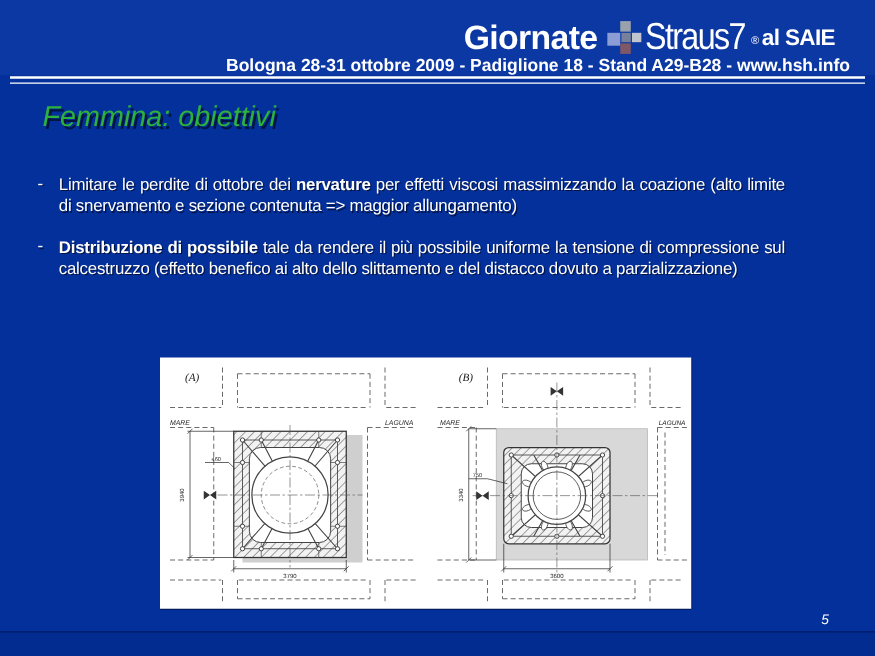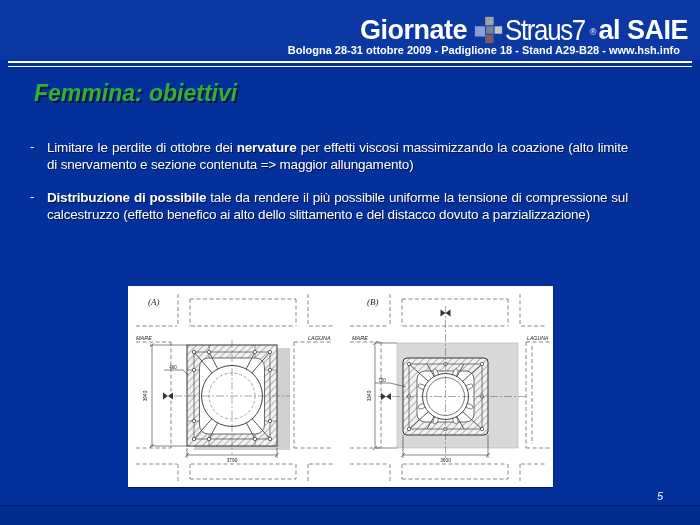--- a/index.html
+++ b/index.html
@@ -1,31 +1,31 @@
 <!DOCTYPE html>
 <html><head>
 <meta charset="utf-8">
 <style>
   html,body{margin:0;padding:0;}
   body{width:700px;height:525px;overflow:hidden;position:relative;
        font-family:"Liberation Sans",sans-serif;background:#04309c;}
   .slide{position:absolute;inset:0;background:linear-gradient(#0c38a4 0 60px,#04309c 60px);}
 
   
-  .logo-row{position:absolute;top:13px;right:12px;display:flex;align-items:center;color:#fff;white-space:nowrap;justify-content:flex-end;}
+  .logo-row{position:absolute;top:13px;right:32px;display:flex;align-items:center;color:#fff;white-space:nowrap;justify-content:flex-end;}
   .giornate{font-size:27px;font-weight:bold;letter-spacing:-0.5px;}
   .logo-icon{width:30px;height:30px;margin:0 2px 0 6px;}
   .straus{font-size:30px;font-weight:400;letter-spacing:-1.5px;display:inline-block;transform:scaleX(.86);transform-origin:left center;}
   .reg{font-size:9px;vertical-align:top;position:relative;top:2px;margin-left:-8px;}
-  .alsaie{font-size:27px;font-weight:bold;letter-spacing:-0.5px;margin-left:2px;}
-  .subtitle{position:absolute;top:44px;right:20px;color:#fff;font-size:11px;font-weight:bold;letter-spacing:0;}
+  .alsaie{font-size:18px;font-weight:bold;letter-spacing:-0.5px;margin-left:2px;}
+  .subtitle{position:absolute;top:44px;right:20px;color:#fff;font-size:14px;font-weight:bold;letter-spacing:0;}
   .rule{position:absolute;top:61px;left:8px;right:8px;height:3px;border-top:2px solid #fff;border-bottom:1px solid #fff;}
 
   
-  .title{position:absolute;top:80px;left:34px;font-size:23px;font-weight:bold;font-style:italic;
+  .title{position:absolute;top:80px;left:34px;font-size:23px;font-weight:normal;font-style:italic;
          color:#2eb13c;text-shadow:2px 2px 0 rgba(2,16,48,.85);letter-spacing:0;}
 
   
   .bullets{position:absolute;top:139px;left:30px;width:598px;color:#fff;}
   .bullet{display:flex;margin-bottom:15px;text-shadow:1px 1px 0 rgba(0,0,12,.6);}
   .marker{width:17px;flex:0 0 17px;font-size:13.5px;}
   .btext{flex:1;font-size:13.5px;line-height:1.28;text-align:justify;letter-spacing:-0.2px;}
   .btext b{font-weight:bold;}
 
   

